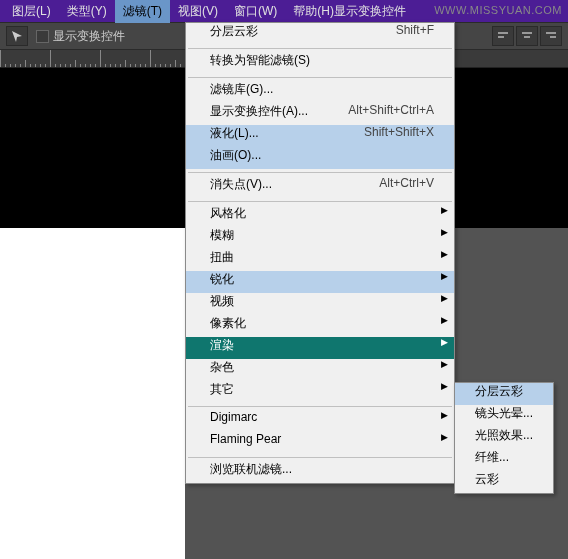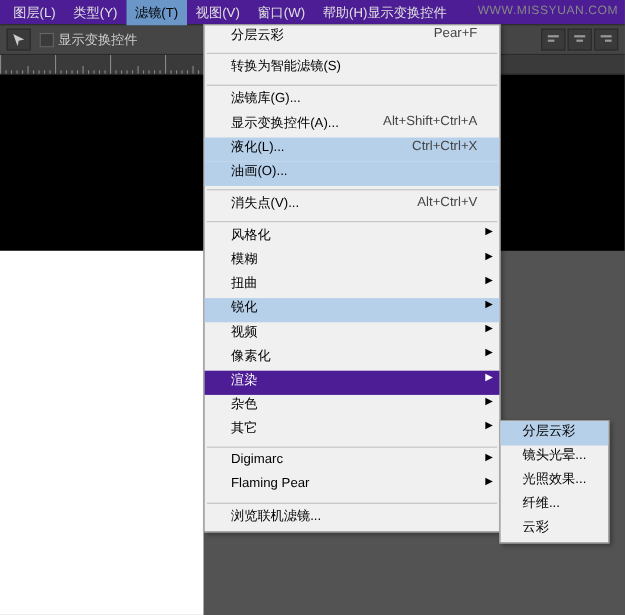--- a/index.html
+++ b/index.html
@@ -22,21 +22,21 @@
 .ruler-tick.med { height: 8px; top: 10px; }
 .ruler-num { position: absolute; top: 16px; color: #ccc; font-size: 9px; font-weight: bold; }
 
 .canvas-area { background: #000; height: 160px; }
 .white-doc { background: #fff; position: absolute; left: 0; top: 228px; width: 185px; height: 331px; }
 
 
 .menu { position: absolute; left: 185px; top: 22px; width: 270px; background: #f0f0f0; border: 1px solid #8a8a8a; box-shadow: 2px 2px 4px rgba(0,0,0,0.3); }
 .menu-item { height: 22px; display: flex; align-items: flex-start; padding: 0 20px 0 24px; color: #000; position: relative; cursor: default; }
 .menu-item.highlight-blue { background: #b7d0ea; }
-.menu-item.highlight-sel { background: #4c1d95; color: #fff; }
+.menu-item.highlight-sel { background: #0f766e; color: #fff; }
 .menu-item .shortcut { margin-left: auto; color: #444; }
 .menu-item .arrow { position: absolute; right: 6px; font-size: 9px; }
 .menu-sep { height: 1px; background: #c0c0c0; margin: 3px 2px; }
 
 .submenu { position: absolute; left: 454px; top: 382px; width: 100px; background: #f0f0f0; border: 1px solid #8a8a8a; box-shadow: 2px 2px 4px rgba(0,0,0,0.3); }
 .submenu .menu-item { padding: 0 12px 0 20px; }
 
 svg { display: block; }
 </style>
 </head>
@@ -126,37 +126,37 @@
     <div class="ruler-tick minor" style="left: 180px;"></div>
     <div class="ruler-tick minor" style="left: 185px;"></div>
   </div>
 
 <div class="canvas-area"></div>
 <div class="white-doc"></div>
 
 <div class="menu" id="main-menu">
     <div class="menu-item">
       <span>分层云彩</span>
-      <span class="shortcut">Pear+F</span>
+      <span class="shortcut">Shift+F</span>
     </div>
     <div class="menu-sep"></div>
     <div class="menu-item">
       <span>转换为智能滤镜(S)</span>
     </div>
     <div class="menu-sep"></div>
     <div class="menu-item">
       <span>滤镜库(G)...</span>
     </div>
     <div class="menu-item">
       <span>显示变换控件(A)...</span>
       <span class="shortcut">Alt+Shift+Ctrl+A</span>
     </div>
     <div class="menu-item highlight-blue">
       <span>液化(L)...</span>
-      <span class="shortcut">Ctrl+Ctrl+X</span>
+      <span class="shortcut">Shift+Shift+X</span>
     </div>
     <div class="menu-item highlight-blue">
       <span>油画(O)...</span>
     </div>
     <div class="menu-sep"></div>
     <div class="menu-item">
       <span>消失点(V)...</span>
       <span class="shortcut">Alt+Ctrl+V</span>
     </div>
     <div class="menu-sep"></div>

